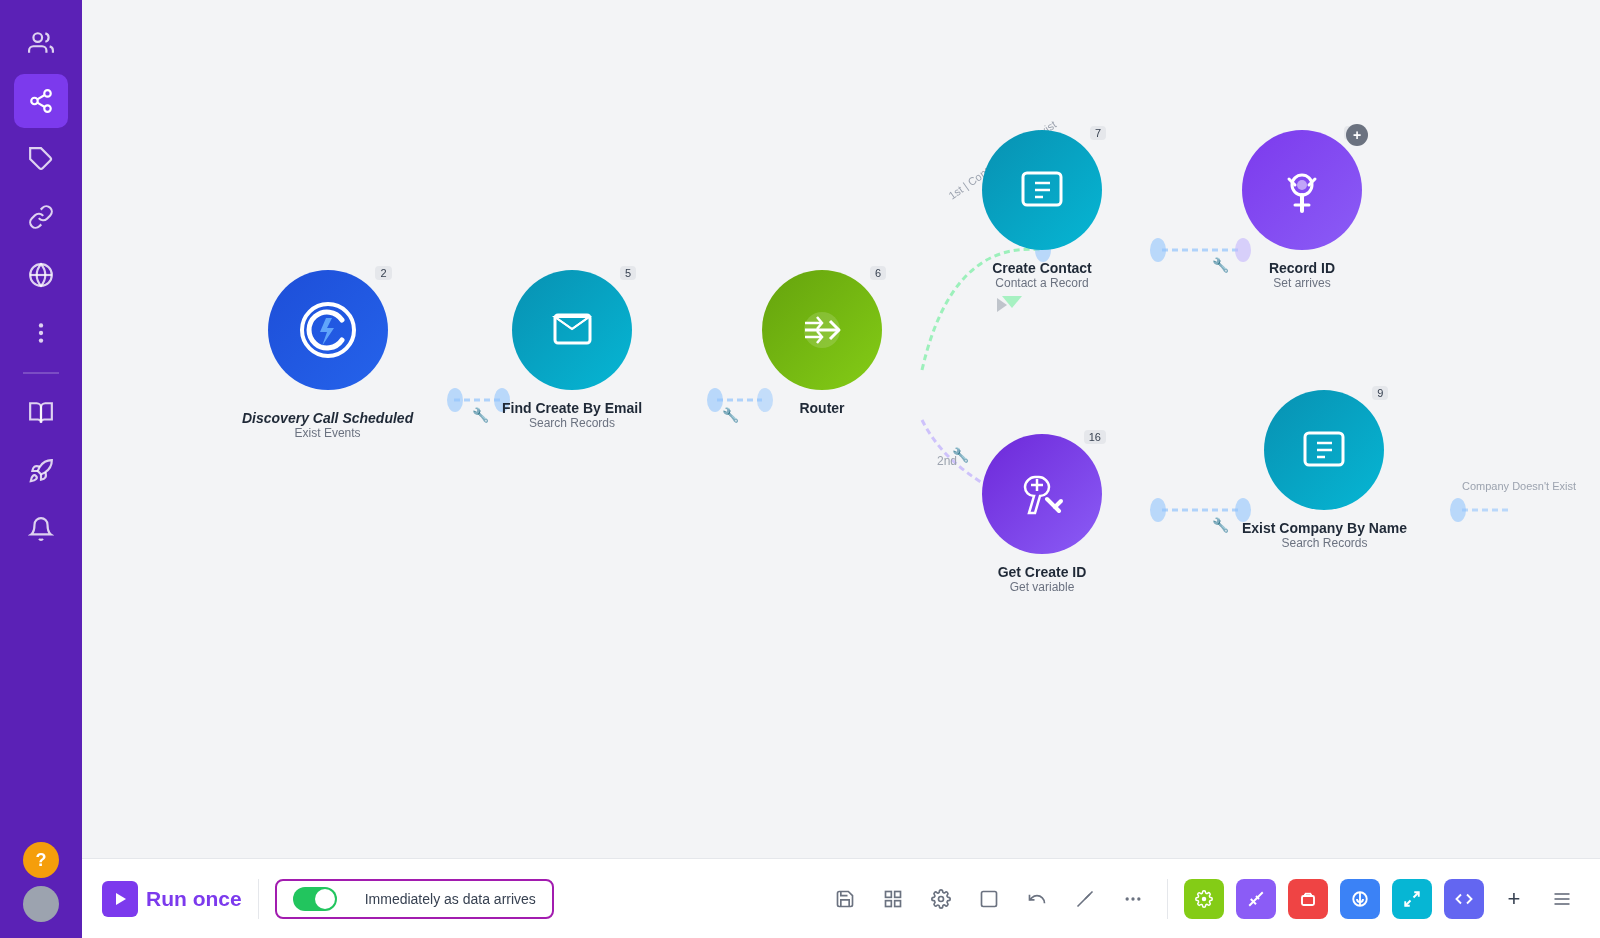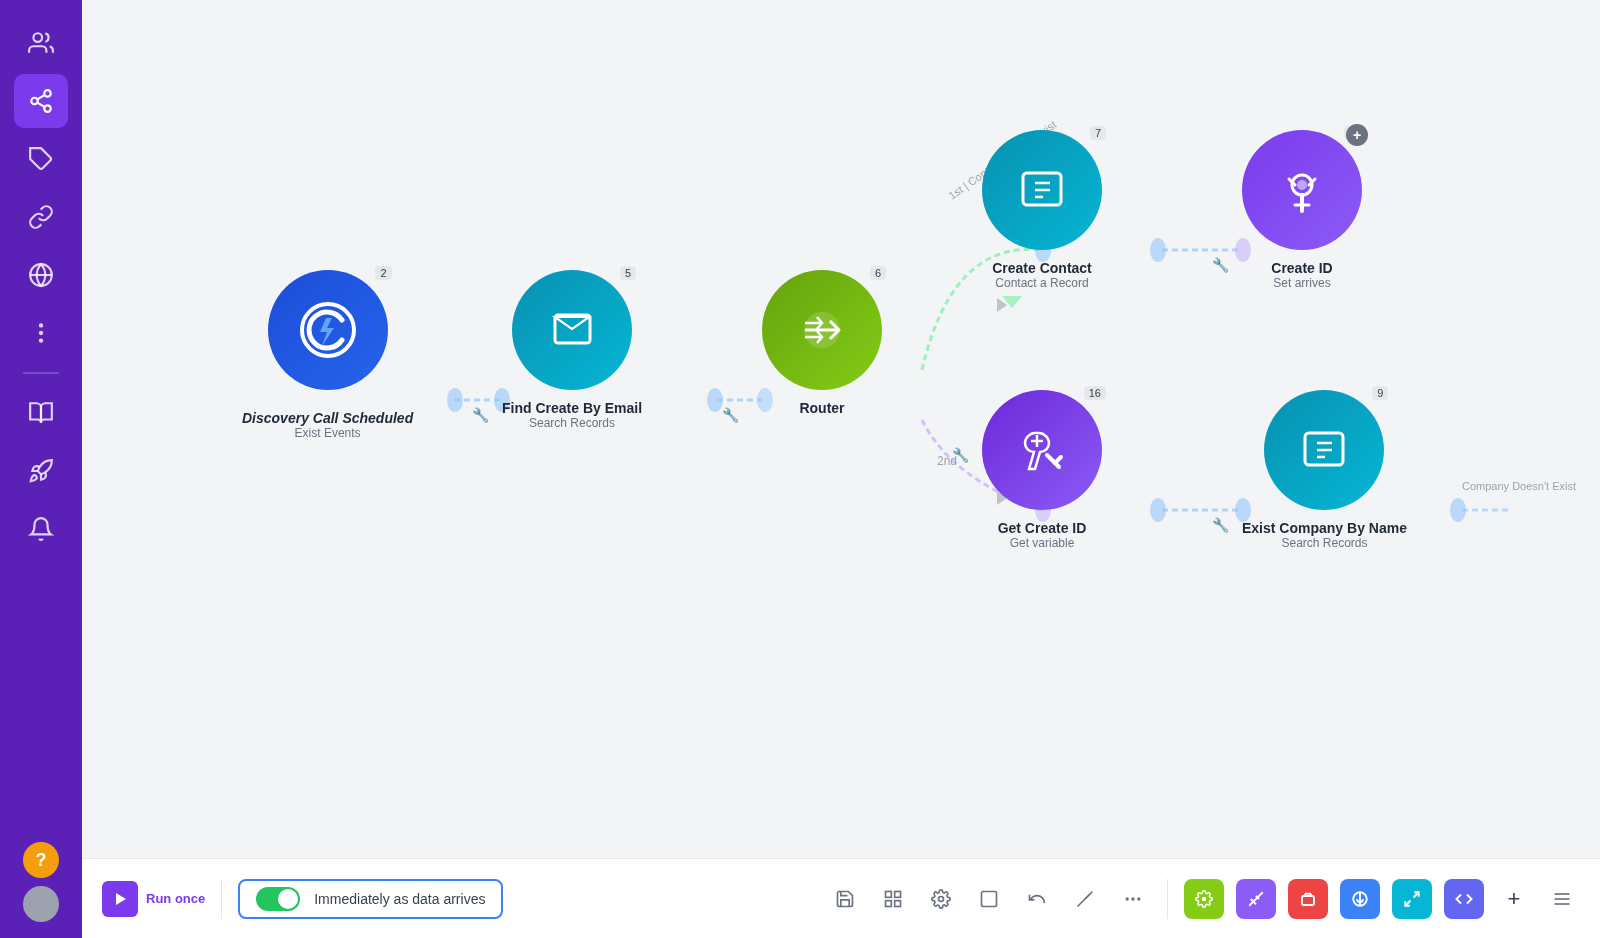--- a/index.html
+++ b/index.html
@@ -129,35 +129,35 @@
       cursor: pointer;
     }
     .play-btn {
       width: 36px; height: 36px;
       background: #7c3aed;
       border-radius: 6px;
       display: flex; align-items: center; justify-content: center;
       color: white;
     }
     .run-label {
-      font-size: 13px;
+      font-size: 21px;
       font-weight: 600;
       color: #7c3aed;
     }
     .toolbar-divider {
       width: 1px;
       height: 40px;
       background: #e5e7eb;
       margin: 0 4px;
     }
     .toggle-box {
       display: flex;
       align-items: center;
-      gap: 14px;
-      border: 2px solid #3b82f6;
+      gap: 28px;
+      border: 2px solid #a21caf;
       border-radius: 8px;
       padding: 6px 16px;
       cursor: pointer;
     }
     .toggle {
       width: 44px; height: 24px;
       background: #22c55e;
       border-radius: 12px;
       position: relative;
       display: flex; align-items: center;
@@ -433,26 +433,26 @@
           <circle cx="27" cy="22" r="5" fill="white" opacity="0.5"></circle>
           <line x1="27" y1="32" x2="27" y2="48" stroke="white" stroke-width="4" stroke-linecap="round"></line>
           <line x1="20" y1="42" x2="34" y2="42" stroke="white" stroke-width="3" stroke-linecap="round"></line>
           <line x1="14" y1="16" x2="20" y2="22" stroke="white" stroke-width="3" stroke-linecap="round"></line>
           <line x1="40" y1="16" x2="34" y2="22" stroke="white" stroke-width="3" stroke-linecap="round"></line>
         </svg>
         <div class="node-badge">14</div>
 
         <div style="position:absolute;top:-6px;right:-6px;width:22px;height:22px;background:#6b7280;border-radius:50%;display:flex;align-items:center;justify-content:center;color:white;font-size:14px;font-weight:bold;">+</div>
       </div>
-      <div class="node-label">Create ID</div>
+      <div class="node-label">Record ID</div>
       <div class="node-sublabel">Set arrives</div>
     </div>
 
     <div class="node node-get-contact-id">
-      <div class="node-circle" style="width:120px;height:120px;background:linear-gradient(135deg,#6d28d9,#8b5cf6);">
+      <div class="node-circle" style="width:120px;height:120px;background:linear-gradient(135deg,#6d28d9,#8b5cf6);margin-top:44px;">
         <svg width="55" height="55" viewBox="0 0 55 55" fill="white">
 
           <path d="M20 10 C15 10 10 15 10 20 C10 25 14 29 19 29 L14 46 L20 46 L25 29 C30 29 34 25 34 20 C34 15 29 10 24 10 Z" fill="none" stroke="white" stroke-width="2.5"></path>
           <line x1="32" y1="32" x2="44" y2="44" stroke="white" stroke-width="4" stroke-linecap="round"></line>
           <line x1="40" y1="40" x2="46" y2="34" stroke="white" stroke-width="4" stroke-linecap="round"></line>
           <line x1="16" y1="18" x2="28" y2="18" stroke="white" stroke-width="2.5"></line>
           <line x1="22" y1="12" x2="22" y2="24" stroke="white" stroke-width="2.5"></line>
         </svg>
         <div class="node-badge">16</div>
       </div>

